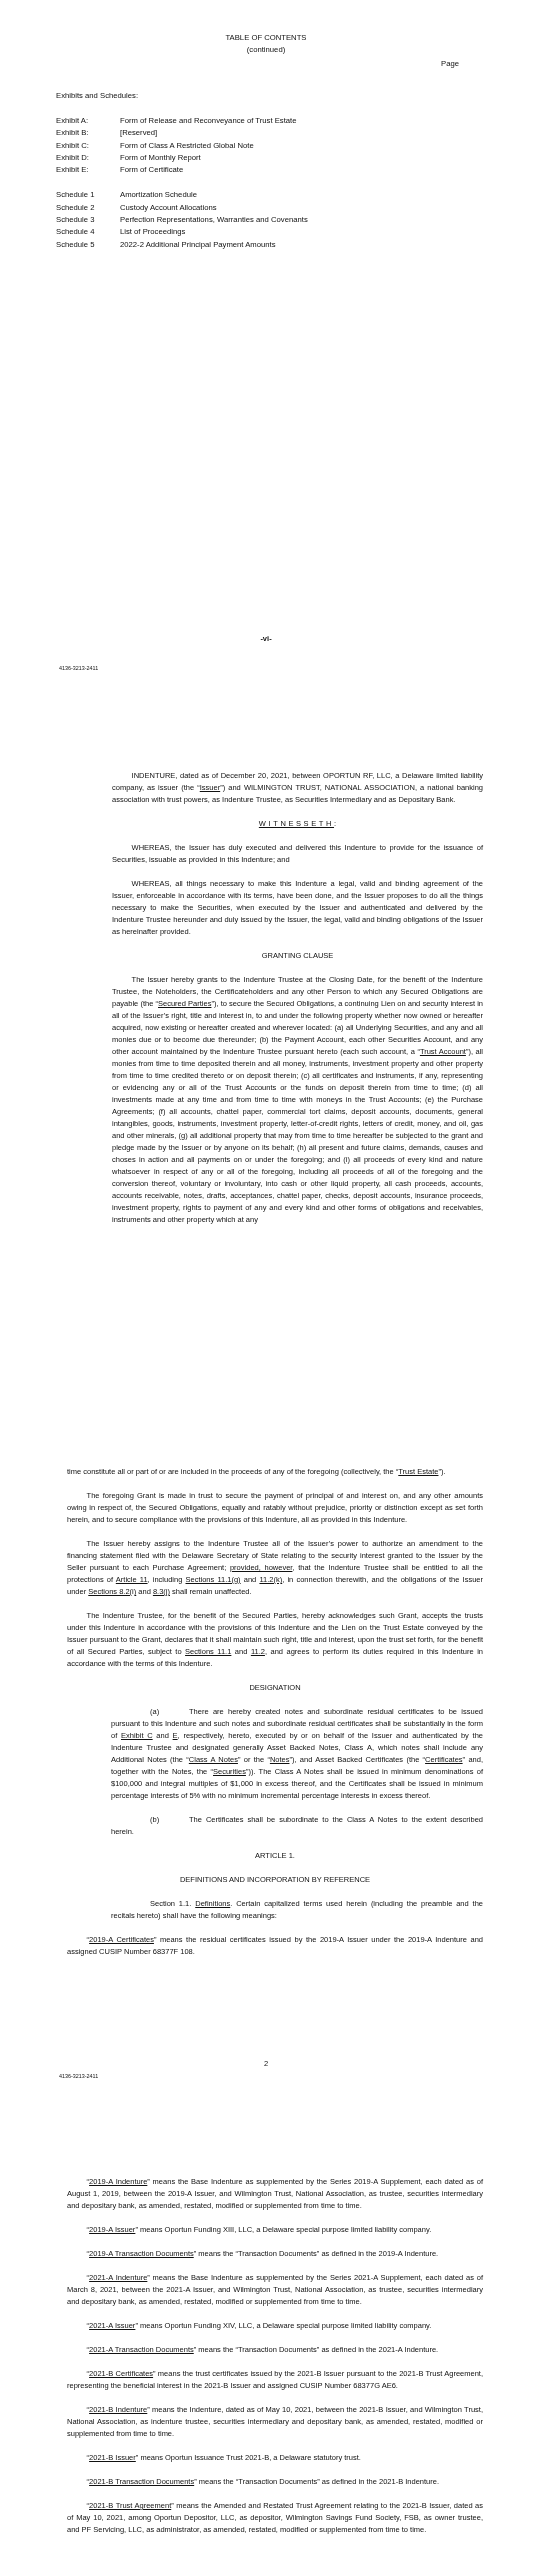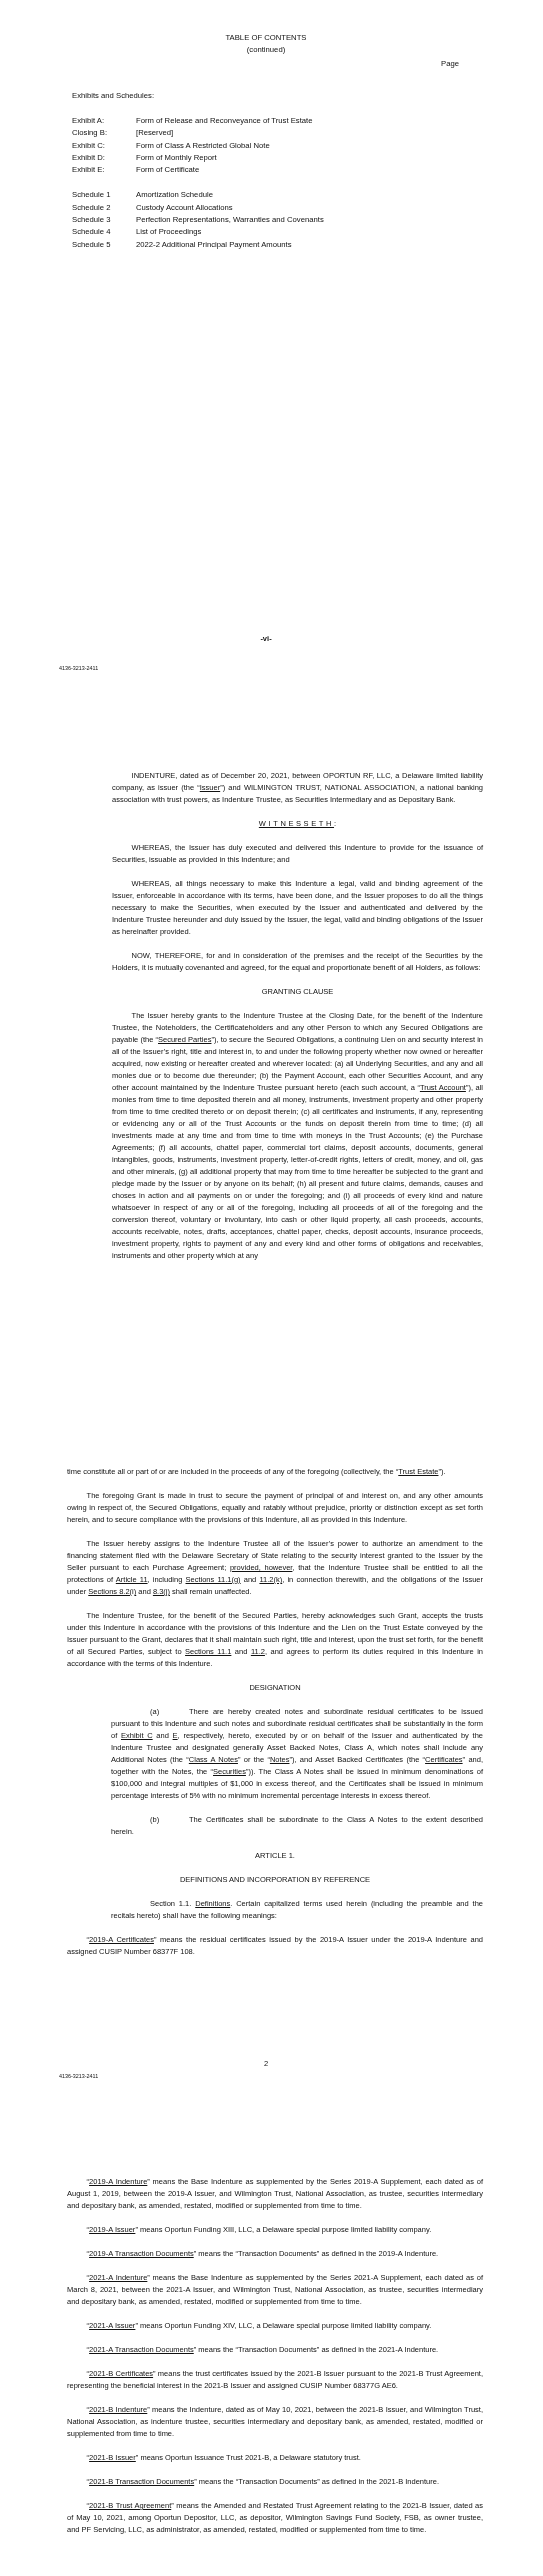--- a/index.html
+++ b/index.html
@@ -8,21 +8,21 @@
   .content { position: absolute; left: 67px; right: 49px; font-size: 7.5px; line-height: 12px; }
   .p { text-align: justify; margin: 0 0 12px 0; }
   .indent { text-indent: 19.6px; }
   .indent2 { text-indent: 39px; margin-left: 44px; }
   .u { text-decoration: underline; }
   .heading { text-align: center; margin: 0 0 12px 0; }
   .footer-num { position: absolute; left: 0; right: 0; text-align: center; font-size: 7.5px; }
   .footer-id { position: absolute; left: 59px; font-size: 5.4px; }
   .toc-title { position: absolute; left: 0; right: 0; top: 32px; text-align: center; font-size: 7.7px; line-height: 12.4px; }
   .toc-page { position: absolute; right: 73px; top: 59px; font-size: 7.7px; }
-  .toc-list { position: absolute; left: 72px; top: 90px; font-size: 7.7px; line-height: 12.4px; }
+  .toc-list { position: absolute; left: 56px; top: 90px; font-size: 7.7px; line-height: 12.4px; }
   .toc-row { display: flex; }
   .toc-key { width: 64px; }
   .gap { height: 12.4px; }
   .spaced { letter-spacing: 2.6px; }
   .sub-label { display: inline-block; width: 39px; text-indent: 0; }
 </style>
 </head>
 <body>
 
 <div class="page">
@@ -32,21 +32,21 @@
   </div>
   <div class="toc-page">Page</div>
   <div class="toc-list">
     <div>Exhibits and Schedules:</div>
     <div class="gap"></div>
     <div class="toc-row">
         <span class="toc-key">Exhibit A:</span>
         <span>Form of Release and Reconveyance of Trust Estate</span>
       </div>
     <div class="toc-row">
-        <span class="toc-key">Closing B:</span>
+        <span class="toc-key">Exhibit B:</span>
         <span>[Reserved]</span>
       </div>
     <div class="toc-row">
         <span class="toc-key">Exhibit C:</span>
         <span>Form of Class A Restricted Global Note</span>
       </div>
     <div class="toc-row">
         <span class="toc-key">Exhibit D:</span>
         <span>Form of Monthly Report</span>
       </div>
@@ -79,21 +79,20 @@
   <div class="footer-num" style="top:634px;font-weight:bold;">-vi-</div>
   <div class="footer-id" style="top:665px;">4136-3213-2411</div>
 </div>
 
 <div class="page">
   <div class="content" style="top:67px;margin-left:45px;">
     <p class="p indent"><span>INDENTURE, dated as of December 20, 2021, between OPORTUN RF, LLC, a Delaware limited liability company, as issuer (the “</span><span class="u">Issuer</span><span>”) and WILMINGTON TRUST, NATIONAL ASSOCIATION, a national banking association with trust powers, as Indenture Trustee, as Securities Intermediary and as Depositary Bank.</span></p>
     <div class="heading"><span class="u spaced">WITNESSETH</span><span>:</span></div>
     <p class="p indent">WHEREAS, the Issuer has duly executed and delivered this Indenture to provide for the issuance of Securities, issuable as provided in this Indenture; and</p>
     <p class="p indent">WHEREAS, all things necessary to make this Indenture a legal, valid and binding agreement of the Issuer, enforceable in accordance with its terms, have been done, and the Issuer proposes to do all the things necessary to make the Securities, when executed by the Issuer and authenticated and delivered by the Indenture Trustee hereunder and duly issued by the Issuer, the legal, valid and binding obligations of the Issuer as hereinafter provided.</p>
-    <p class="p indent">NOW, THEREFORE, for and in consideration of the premises and the receipt of the Securities by the Holders, it is mutually covenanted and agreed, for the equal and proportionate benefit of all Holders, as follows:</p>
     <div class="heading">GRANTING CLAUSE</div>
     <p class="p indent"><span>The Issuer hereby grants to the Indenture Trustee at the Closing Date, for the benefit of the Indenture Trustee, the Noteholders, the Certificateholders and any other Person to which any Secured Obligations are payable (the “</span><span class="u">Secured Parties</span><span>”), to secure the Secured Obligations, a continuing Lien on and security interest in all of the Issuer’s right, title and interest in, to and under the following property whether now owned or hereafter acquired, now existing or hereafter created and wherever located: (a) all Underlying Securities, and any and all monies due or to become due thereunder; (b) the Payment Account, each other Securities Account, and any other account maintained by the Indenture Trustee pursuant hereto (each such account, a “</span><span class="u">Trust Account</span><span>”), all monies from time to time deposited therein and all money, instruments, investment property and other property from time to time credited thereto or on deposit therein; (c) all certificates and instruments, if any, representing or evidencing any or all of the Trust Accounts or the funds on deposit therein from time to time; (d) all investments made at any time and from time to time with moneys in the Trust Accounts; (e) the Purchase Agreements; (f) all accounts, chattel paper, commercial tort claims, deposit accounts, documents, general intangibles, goods, instruments, investment property, letter-of-credit rights, letters of credit, money, and oil, gas and other minerals, (g) all additional property that may from time to time hereafter be subjected to the grant and pledge made by the Issuer or by anyone on its behalf; (h) all present and future claims, demands, causes and choses in action and all payments on or under the foregoing; and (i) all proceeds of every kind and nature whatsoever in respect of any or all of the foregoing, including all proceeds of all of the foregoing and the conversion thereof, voluntary or involuntary, into cash or other liquid property, all cash proceeds, accounts, accounts receivable, notes, drafts, acceptances, chattel paper, checks, deposit accounts, insurance proceeds, investment property, rights to payment of any and every kind and other forms of obligations and receivables, instruments and other property which at any</span></p>
   </div>
 </div>
 
 <div class="page">
   <div class="content" style="top:60px;">
     <p class="p"><span>time constitute all or part of or are included in the proceeds of any of the foregoing (collectively, the “</span><span class="u">Trust Estate</span><span>”).</span></p>
     <p class="p indent">The foregoing Grant is made in trust to secure the payment of principal of and interest on, and any other amounts owing in respect of, the Secured Obligations, equally and ratably without prejudice, priority or distinction except as set forth herein, and to secure compliance with the provisions of this Indenture, all as provided in this Indenture.</p>
     <p class="p indent"><span>The Issuer hereby assigns to the Indenture Trustee all of the Issuer’s power to authorize an amendment to the financing statement filed with the Delaware Secretary of State relating to the security interest granted to the Issuer by the Seller pursuant to each Purchase Agreement; </span><span class="u">provided, however</span><span>, that the Indenture Trustee shall be entitled to all the protections of </span><span class="u">Article 11</span><span>, including </span><span class="u">Sections 11.1(g)</span><span> and </span><span class="u">11.2(k)</span><span>, in connection therewith, and the obligations of the Issuer under </span><span class="u">Sections 8.2(i)</span><span> and </span><span class="u">8.3(j)</span><span> shall remain unaffected.</span></p>

